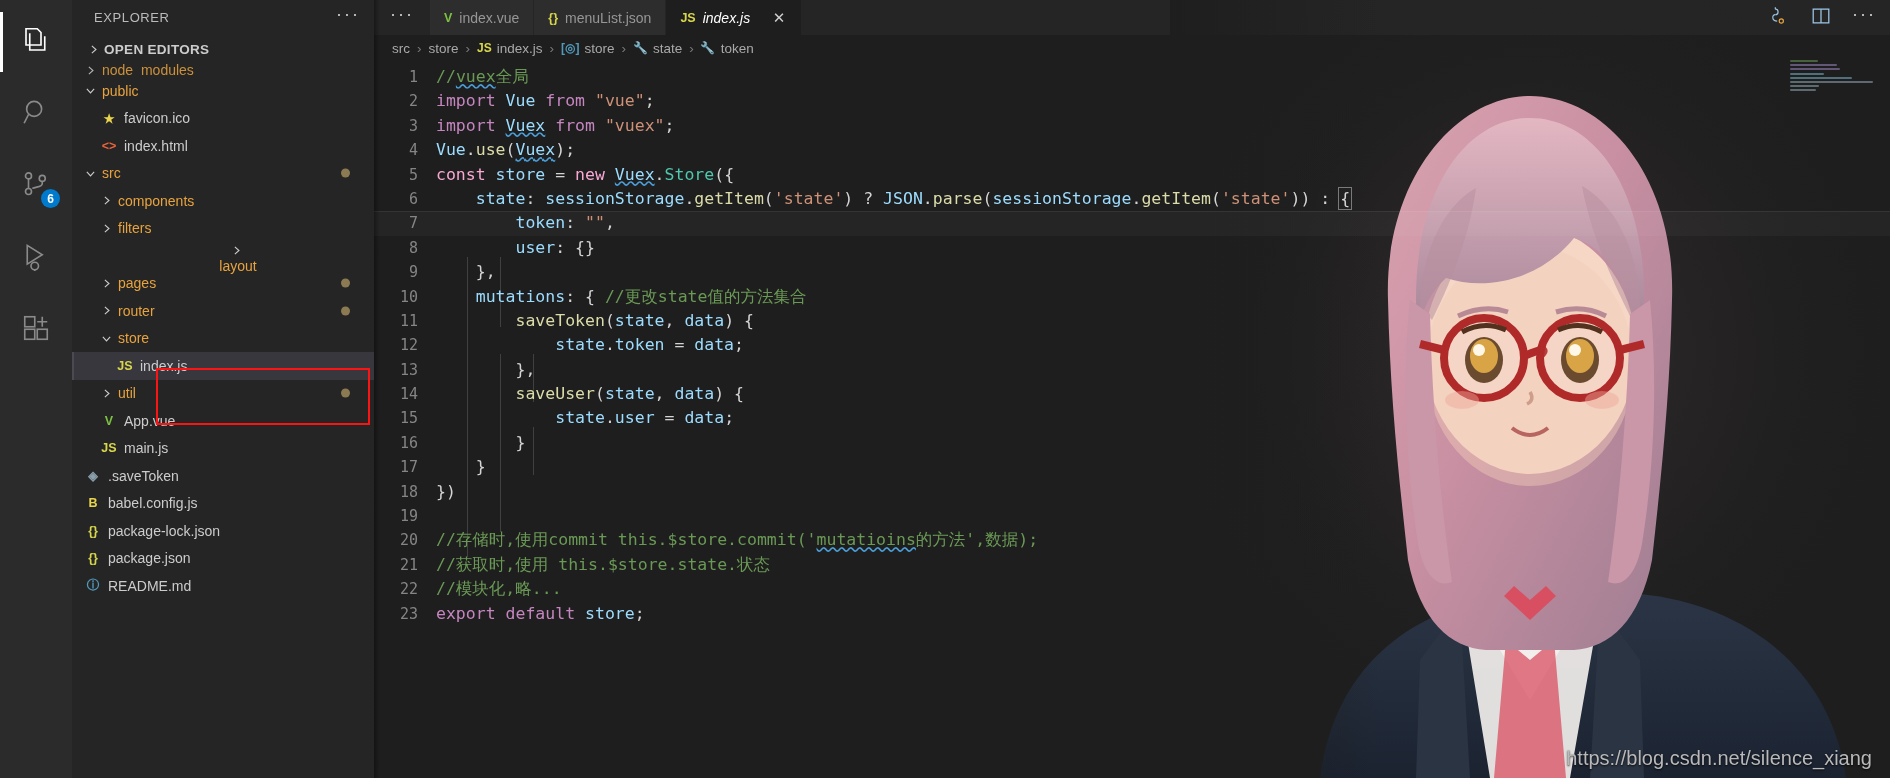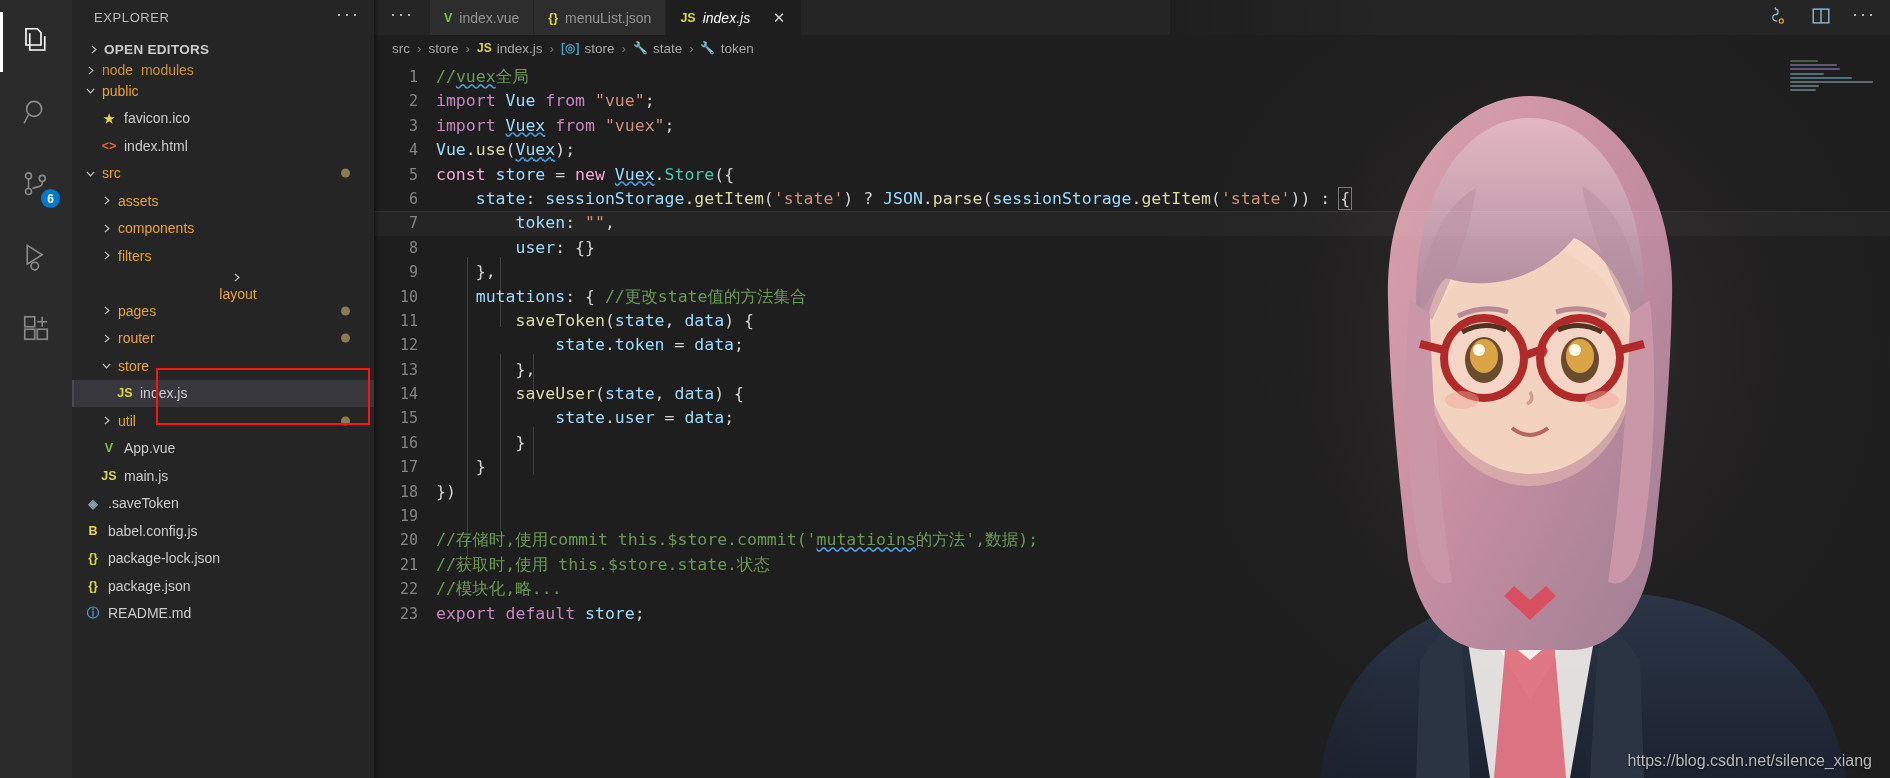--- a/index.html
+++ b/index.html
@@ -284,21 +284,21 @@
     position: absolute;
     right: 0; top: 0;
     width: 720px; height: 778px;
     z-index: 1;
     pointer-events: none;
     overflow: hidden;
   }
   .watermark {
     position: absolute;
     right: 18px; bottom: 8px;
-    font-size: 16px;
+    font-size: 20px;
     color: #b9b9b9;
     z-index: 9;
     font-family: "Liberation Sans", sans-serif;
     text-shadow: 0 1px 2px rgba(0,0,0,.8);
   }
 </style>
 </head>
 <body>
 
 <div id="app">
@@ -401,28 +401,20 @@
           <span class="tlabel">index.html</span>
         </div>
         <div class="trow" style="padding-left: 10px;">
           <span class="twist">
             <svg width="13" height="13" viewBox="0 0 16 16" fill="none" stroke="currentColor" stroke-width="1.4">
               <path d="M3.5 6l4.5 5 4.5-5"></path>
             </svg>
           </span>
           <span class="tlabel c-orange">src</span>
           <span class="dirty-dot"></span>
-        </div>
-        <div class="trow" style="padding-left: 26px;">
-          <span class="twist">
-            <svg width="13" height="13" viewBox="0 0 16 16" fill="none" stroke="currentColor" stroke-width="1.4">
-              <path d="M6 3.5l5 4.5-5 4.5"></path>
-            </svg>
-          </span>
-          <span class="tlabel c-orange">assets</span>
         </div>
         <div class="trow" style="padding-left: 26px;">
           <span class="twist">
             <svg width="13" height="13" viewBox="0 0 16 16" fill="none" stroke="currentColor" stroke-width="1.4">
               <path d="M6 3.5l5 4.5-5 4.5"></path>
             </svg>
           </span>
           <span class="tlabel c-orange">components</span>
         </div>
         <div class="trow" style="padding-left: 26px;">

